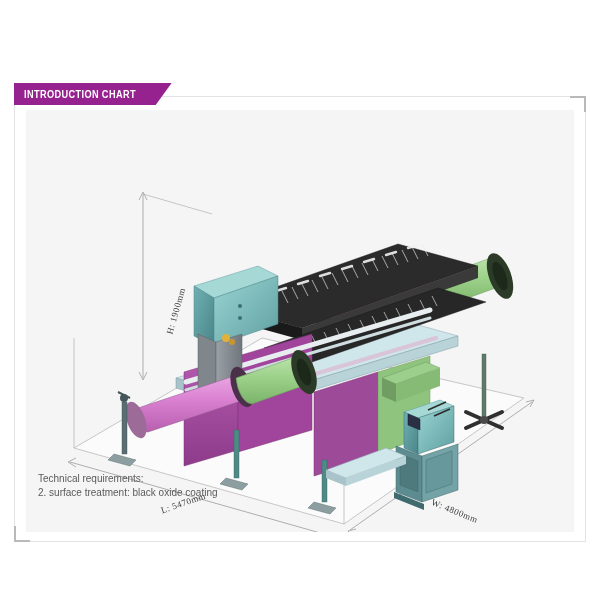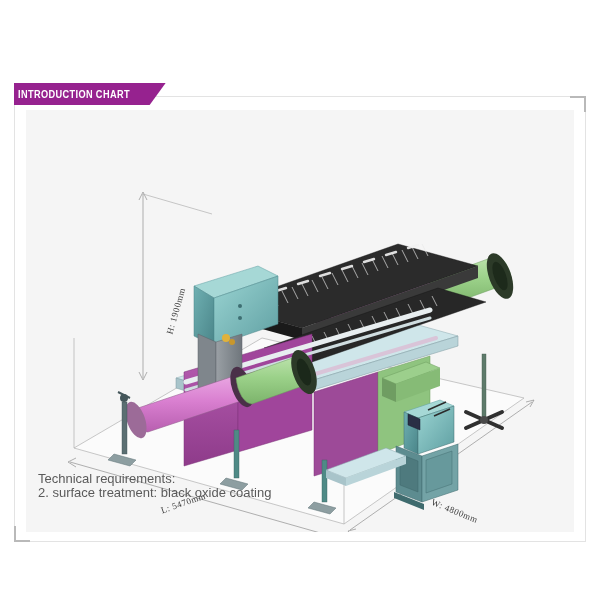--- a/index.html
+++ b/index.html
@@ -61,21 +61,21 @@
     background: #f5f5f5;
     overflow: hidden;
   }
 
   
   .banner {
     position: absolute;
     left: 14px;
     top: 83px;
     height: 22px;
-    padding: 0 26px 0 4px;
+    padding: 0 26px 0 10px;
     display: flex;
     align-items: center;
     background: #96228f;
     clip-path: polygon(0 0, 100% 0, calc(100% - 16px) 100%, 0 100%);
     z-index: 5;
   }
   .banner-text {
     color: #ffffff;
     font-size: 10px;
     font-weight: bold;
@@ -87,21 +87,21 @@
   }
 
   
   .tech-block {
     position: absolute;
     left: 38px;
     top: 472px;
     z-index: 4;
   }
   .tech-line {
-    font-size: 13px;
+    font-size: 10px;
     color: #5a5a5a;
     line-height: 14px;
     white-space: nowrap;
     font-family: "Liberation Sans", sans-serif;
   }
 
   
   .drawing {
     position: absolute;
     left: 0;

